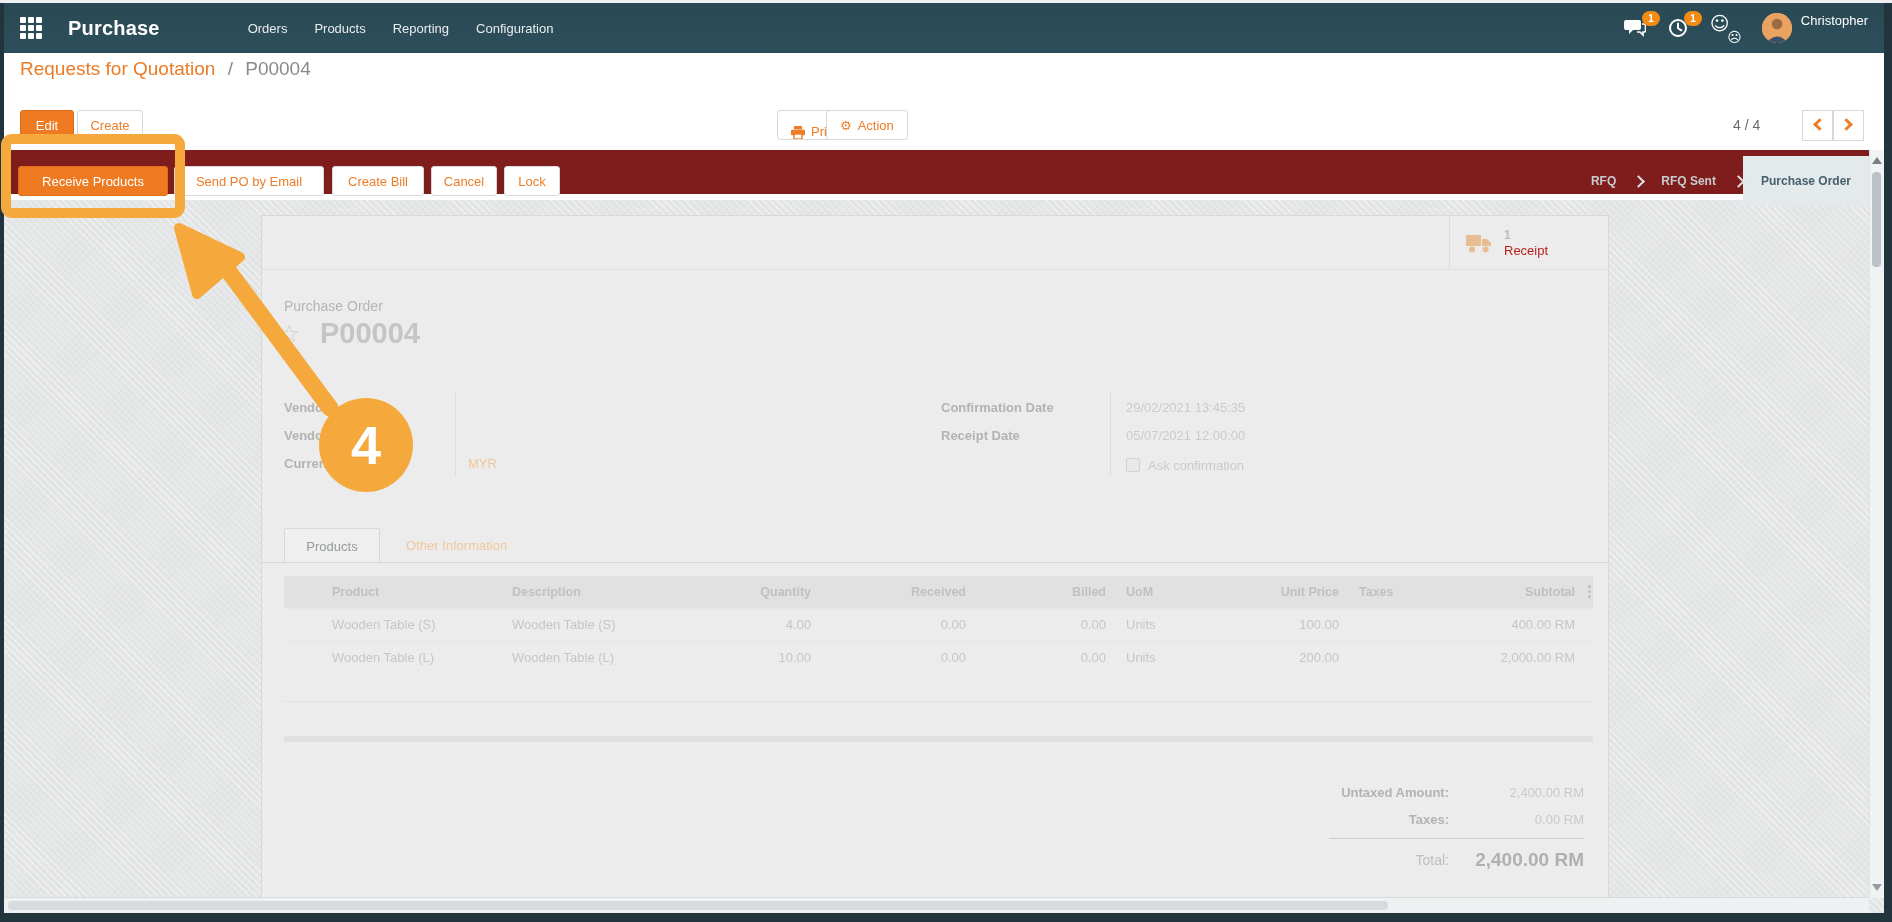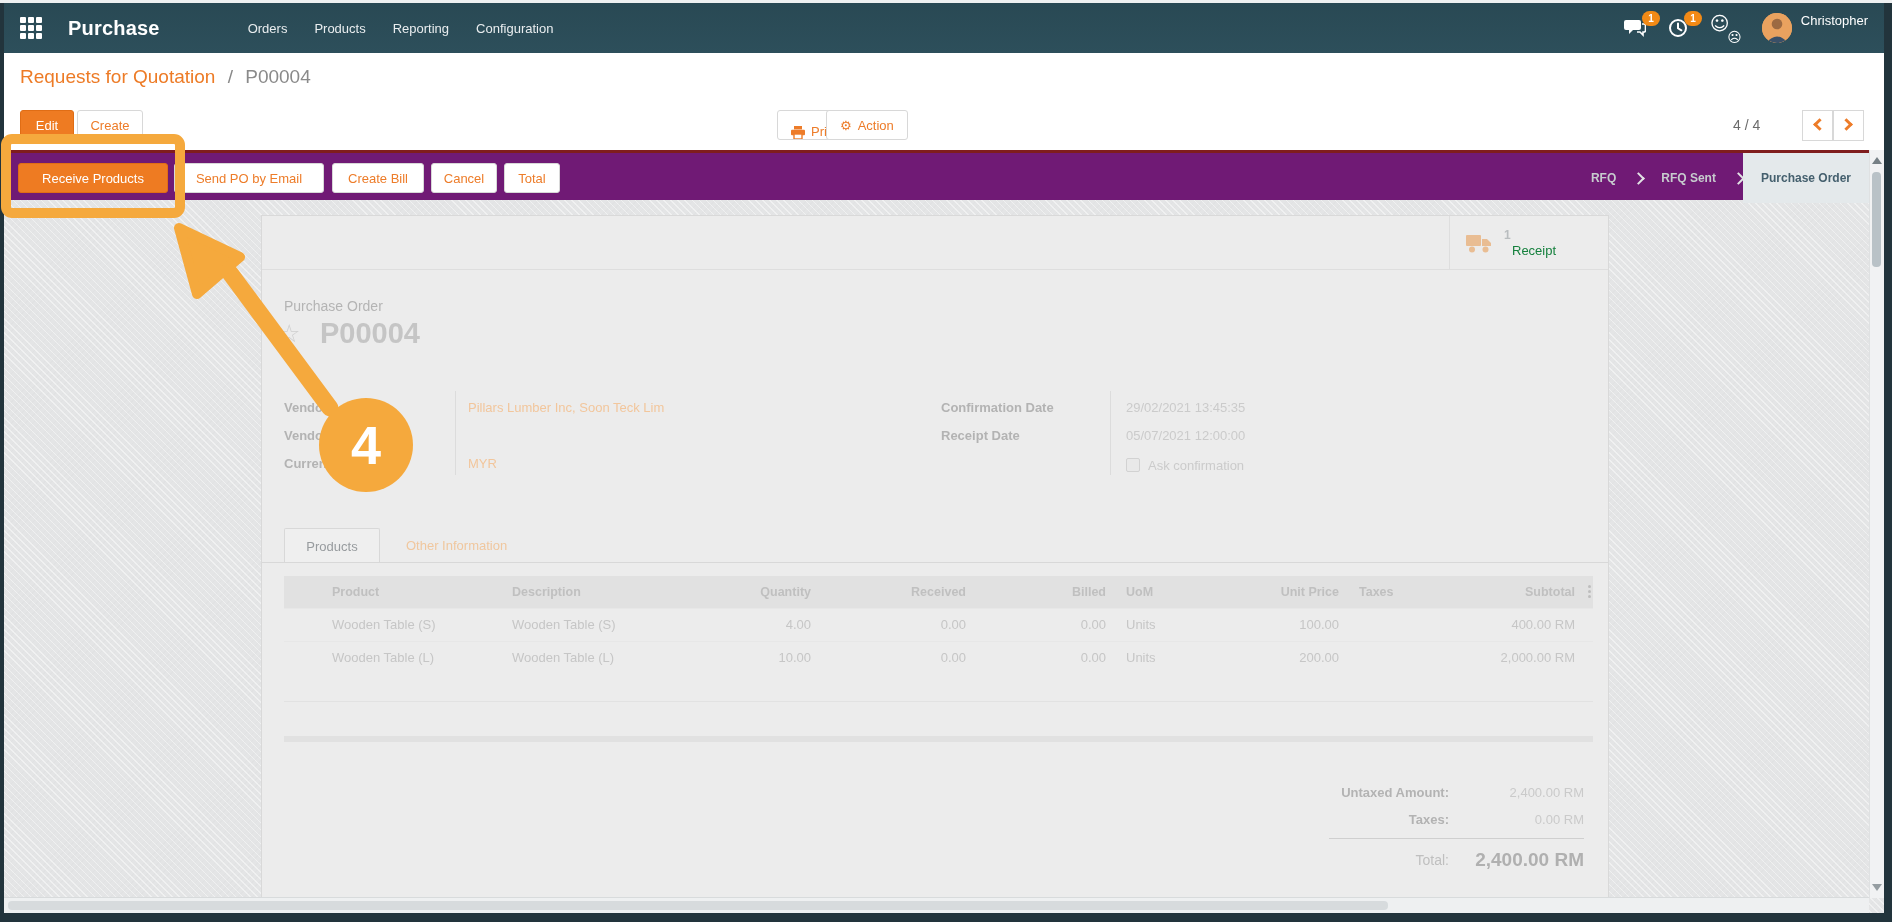--- a/index.html
+++ b/index.html
@@ -27,41 +27,41 @@
   .badge { position:absolute; top:-7px; right:-14px; background:#f28a16; color:#fff; font-size:10px;
            font-weight:bold; border-radius:999px; padding:2px 6px; line-height:11px; }
   .faces { font-family:"DejaVu Sans", sans-serif; color:#fff; position:relative; width:30px; height:26px; }
   .faces .f1 { position:absolute; left:0; top:-3px; font-size:19px; }
   .faces .f2 { position:absolute; right:-2px; bottom:-4px; font-size:14px; }
   .user-chunk { display:flex; align-items:flex-start; gap:9px; cursor:pointer; }
   .avatar { width:30px; height:30px; border-radius:50%; overflow:hidden; background:#e9a25f; flex:none; }
   .user-name { font-size:13px; color:#fff; }
 
   
-  .breadcrumb { position:absolute; left:20px; top:60px; height:34px; line-height:34px; font-size:19px; z-index:5; }
+  .breadcrumb { position:absolute; left:20px; top:52px; height:34px; line-height:34px; font-size:19px; z-index:5; }
   .breadcrumb .bc-link { color:#ed7b26; cursor:pointer; }
   .breadcrumb .bc-sep { color:#888; margin:0 7px; }
   .breadcrumb .bc-cur { color:#8a8a8a; }
 
   .btn { display:inline-flex; align-items:center; justify-content:center; gap:6px; height:30px;
          border:1px solid #d8d8d8; background:#fff; color:#ed7c29; font-size:13px; padding:0 13px;
          border-radius:3px; cursor:pointer; white-space:nowrap; }
   .btn-primary { background:#ee7b22; border-color:#e06d15; color:#fff; }
 
   .pager-count { position:absolute; left:1733px; top:110px; height:31px; line-height:31px;
                  font-size:14px; color:#6b6b6b; z-index:5; }
   .pager-btn { position:absolute; top:110px; width:31px; height:31px; background:#fff;
                border:1px solid #d8d8d8; cursor:pointer; z-index:5; }
   .chev { display:block; width:9px; height:9px; border-top:3px solid #ed7c29; border-right:3px solid #ed7c29; margin:9px auto 0; }
   .chev.left  { transform:rotate(-135deg); margin-left:12px; }
   .chev.right { transform:rotate(45deg);  margin-right:12px; }
 
   
-  .action-bar { position:absolute; left:4px; top:150px; right:8px; height:50px; background:#701a75;
-                border-top:3px solid #7f1d1d; z-index:5; }
+  .action-bar { position:absolute; left:4px; top:150px; right:8px; height:44px; background:#7f1d1d;
+                border-top:6px solid #7f1d1d; z-index:5; }
   .statusbar { position:absolute; right:15px; top:0; height:50px; display:flex; align-items:stretch; }
   .sb-item { display:flex; align-items:center; padding:0 18px; font-size:12px; font-weight:bold;
              color:#c7ccce; cursor:pointer; }
   .sb-item.active { background:#e4e9eb; color:#45606e; }
   .sb-chev { width:9px; height:9px; border-top:2px solid #e2e4e5; border-right:2px solid #e2e4e5;
              transform:rotate(45deg); align-self:center; }
 
   
   .content { position:absolute; left:4px; top:200px; right:8px; bottom:9px;
              background-color:#e4e5e6;
@@ -69,21 +69,21 @@
                               repeating-linear-gradient(-45deg, rgba(0,0,0,.012) 0 1px, transparent 1px 5px);
              z-index:1; }
   .sheet { position:absolute; left:257px; top:15px; width:1348px; bottom:0;
            background:#ececec; border:1px solid #d9d9d9; border-bottom:none; }
   .buttonbox-line { position:absolute; left:0; top:53px; width:100%; height:1px; background:#dedede; }
   .smart-btn { position:absolute; left:1187px; top:0; width:144px; height:53px;
                border-left:1px solid #dedede; display:flex; align-items:center; gap:12px;
                padding-left:16px; cursor:pointer; }
   .smart-txt { display:flex; flex-direction:column; line-height:15px; }
   .smart-count { font-size:12px; font-weight:bold; color:#b9bdbf; }
-  .smart-label { font-size:13px; color:#15803d;margin-left:8px; }
+  .smart-label { font-size:13px; color:#b91c1c; }
 
   .doc-type { position:absolute; left:22px; top:82px; font-size:14px; color:#b4b4b4; }
   .star-icon { position:absolute; left:16px; top:103px; font-size:25px; color:#cfcfcf;
                font-family:"DejaVu Sans", sans-serif; cursor:pointer; }
   .doc-name { position:absolute; left:58px; top:101px; font-size:29px; font-weight:bold; color:#c5c5c5; }
 
   .fgroup-sep { position:absolute; top:175px; width:1px; height:84px; background:#dcdcdc; }
   .frow { position:absolute; height:28px; line-height:28px; font-size:13px; }
   .flabel { font-weight:bold; color:#b3b3b3; }
   .fvalue { color:#cbcbcb; }
@@ -216,21 +216,21 @@
   </span>
 <span class="pager-btn" style="left:1833px;">
     <i class="chev right"></i>
   </span>
 
 <div class="action-bar">
   <button class="btn btn-primary abs" style="left:14px; top:10px; width:150px;">Receive Products</button>
   <button class="btn abs" style="left:170px; top:10px; width:150px;">Send PO by Email</button>
   <button class="btn abs" style="left:328px; top:10px; width:92px;">Create Bill</button>
   <button class="btn abs" style="left:427px; top:10px; width:66px;">Cancel</button>
-  <button class="btn abs" style="left:500px; top:10px; width:56px;">Total</button>
+  <button class="btn abs" style="left:500px; top:10px; width:56px;">Lock</button>
 
   <div class="statusbar">
     <span class="sb-item">RFQ</span>
     <span class="sb-chev"></span>
     <span class="sb-item">RFQ Sent</span>
     <span class="sb-chev"></span>
     <span class="sb-item active">Purchase Order</span>
   </div>
 </div>
 
@@ -250,21 +250,20 @@
         <span class="smart-label">Receipt</span>
       </span>
     </div>
 
     <div class="doc-type">Purchase Order</div>
     <span class="star-icon">☆</span>
     <div class="doc-name">P00004</div>
 
     <div class="fgroup-sep" style="left:193px;"></div>
     <div class="frow flabel" style="left:22px; top:178px; width:165px;">Vendor</div>
-    <div class="frow flink" style="left:206px; top:178px; width:430px;">Pillars Lumber Inc, Soon Teck Lim</div>
     <div class="frow flabel" style="left:22px; top:206px; width:165px;">Vendor Reference</div>
     <div class="frow flabel" style="left:22px; top:234px; width:165px;">Currency</div>
     <div class="frow flink" style="left:206px; top:234px; width:200px;">MYR</div>
 
     <div class="fgroup-sep" style="left:848px;"></div>
     <div class="frow flabel" style="left:679px; top:178px; width:160px;">Confirmation Date</div>
     <div class="frow fvalue" style="left:864px; top:178px; width:260px;">29/02/2021 13:45:35</div>
     <div class="frow flabel" style="left:679px; top:206px; width:160px;">Receipt Date</div>
     <div class="frow fvalue" style="left:864px; top:206px; width:260px;">05/07/2021 12:00:00</div>
     <div class="frow fvalue" style="left:864px; top:236px; width:260px;">

